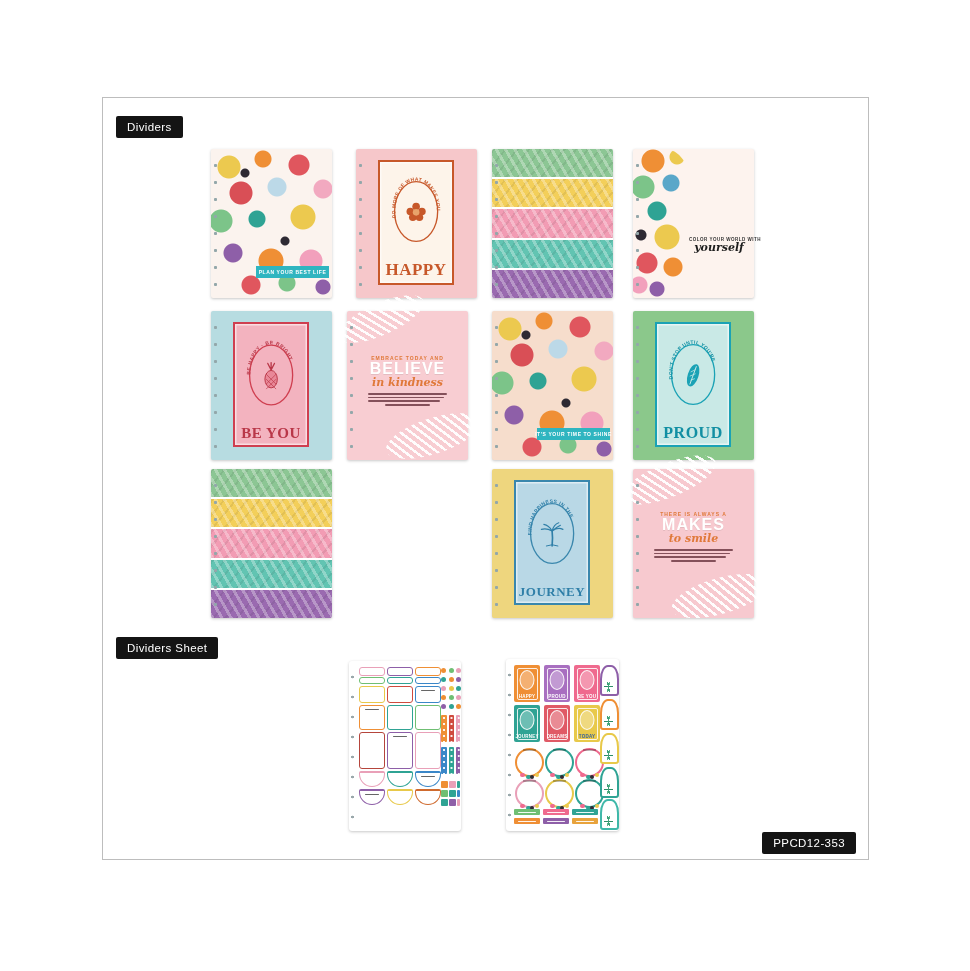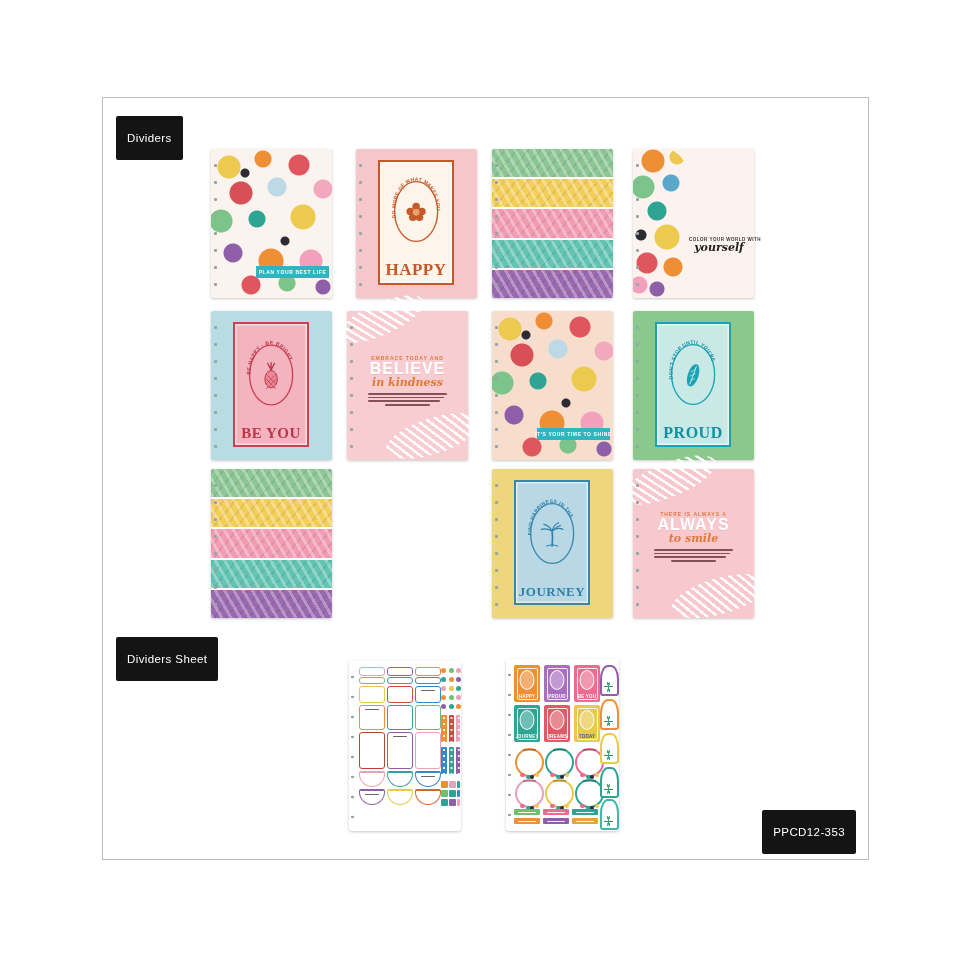--- a/index.html
+++ b/index.html
@@ -1,20 +1,20 @@
 <!DOCTYPE html>
 <html><head>
 <meta charset="utf-8">
 <style>
   html,body{margin:0;padding:0;background:#fff;width:970px;height:971px;
     font-family:"Liberation Sans",sans-serif;overflow:hidden;position:relative;}
   .panel{position:absolute;left:102px;top:97px;width:765px;height:761px;
     border:1px solid #bdbdbd;background:#fff;}
   .badge{position:absolute;background:#141414;color:#fff;font-size:11.5px;
-    letter-spacing:.4px;padding:16px 11px;border-radius:2px;}
+    letter-spacing:.4px;padding:5px 11px;border-radius:2px;}
   #badge-dividers{left:13px;top:18px;}
   #badge-sticker{left:13px;top:539px;}
   #badge-code{right:12px;bottom:5px;}
   
   .card{position:absolute;width:121px;height:149px;background:#fff;border-radius:2px;
     box-shadow:0 1px 3px rgba(0,0,0,.22);}
   .holes{position:absolute;left:1.5px;top:8px;bottom:8px;width:5px;z-index:5;
     background-image:radial-gradient(circle at 50% 50%, #93a7aa 0 1.3px, transparent 1.8px);
     background-size:5px 17px;background-repeat:repeat-y;}
   .tab{position:absolute;right:-9px;width:11px;height:34px;z-index:-1;
@@ -311,21 +311,21 @@
 
   <div class="card" style="left: 530px; top: 371px; background: rgb(247, 201, 207);">
     <div class="frond" style="top:-6px;left:-14px;width:100px;height:34px;transform:rotate(-22deg)"></div>
     <div class="frond" style="bottom:4px;right:-16px;width:100px;height:36px;transform:rotate(-16deg)"></div>
     <div class="holes"></div>
     <div class="tab" style="top: 106px; background: rgb(232, 135, 62);">
         <i></i>
       </div>
     <div class="qblock" style="top:42px">
       <div class="tinycaps" style="color: rgb(224, 121, 58);">THERE IS ALWAYS A</div>
-      <div class="bigword" style="color: rgb(255, 255, 255);">ALWAYS</div>
+      <div class="bigword" style="color: rgb(255, 255, 255);">MAKES</div>
       <div class="script" style="font-size: 11px; color: rgb(224, 121, 58);">to smile</div>
       <div class="plines" style="--c:#5c3a42">
           <i></i>
           <i></i>
           <i></i>
           <i></i>
         </div>
     </div>
   </div>
 

